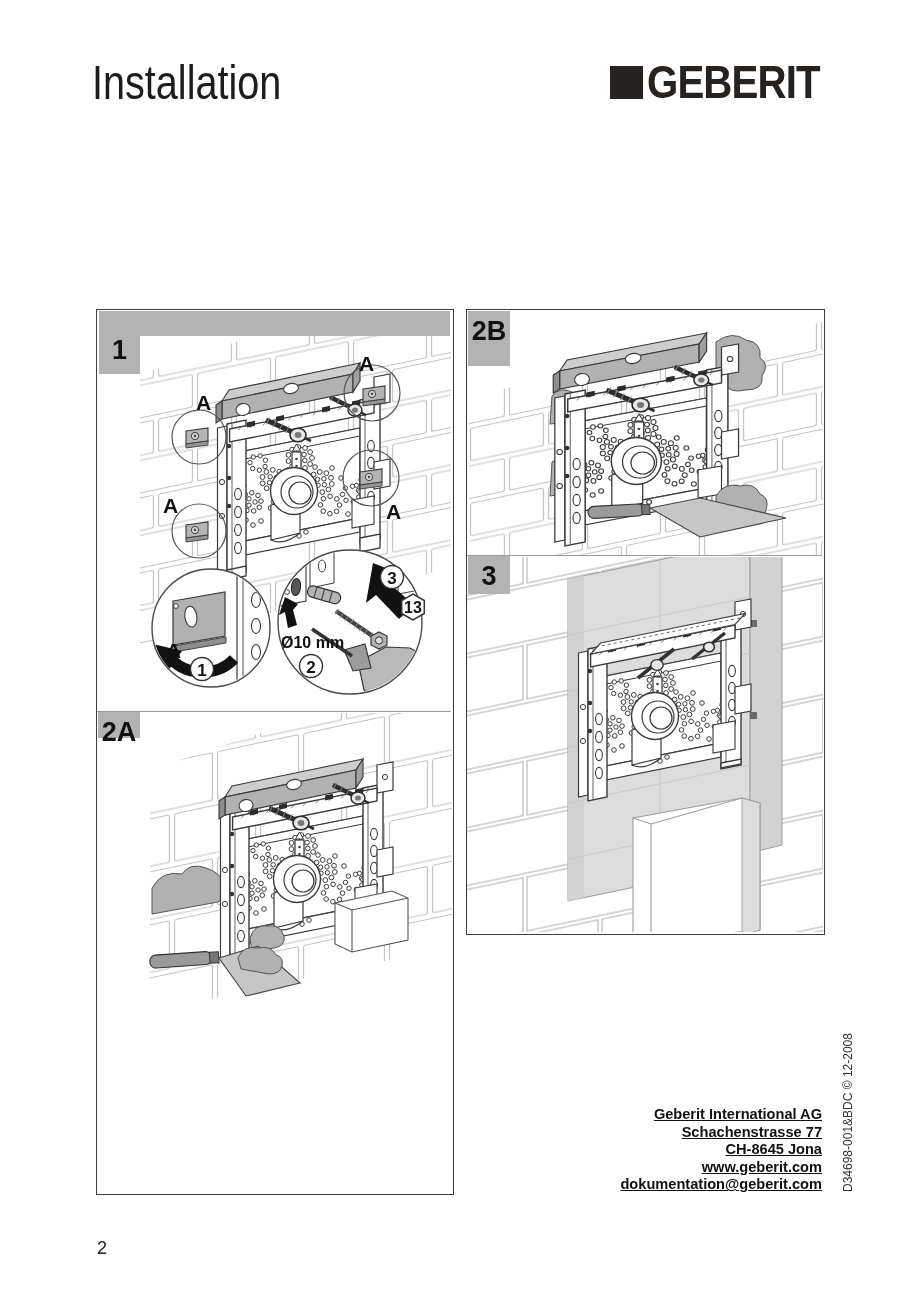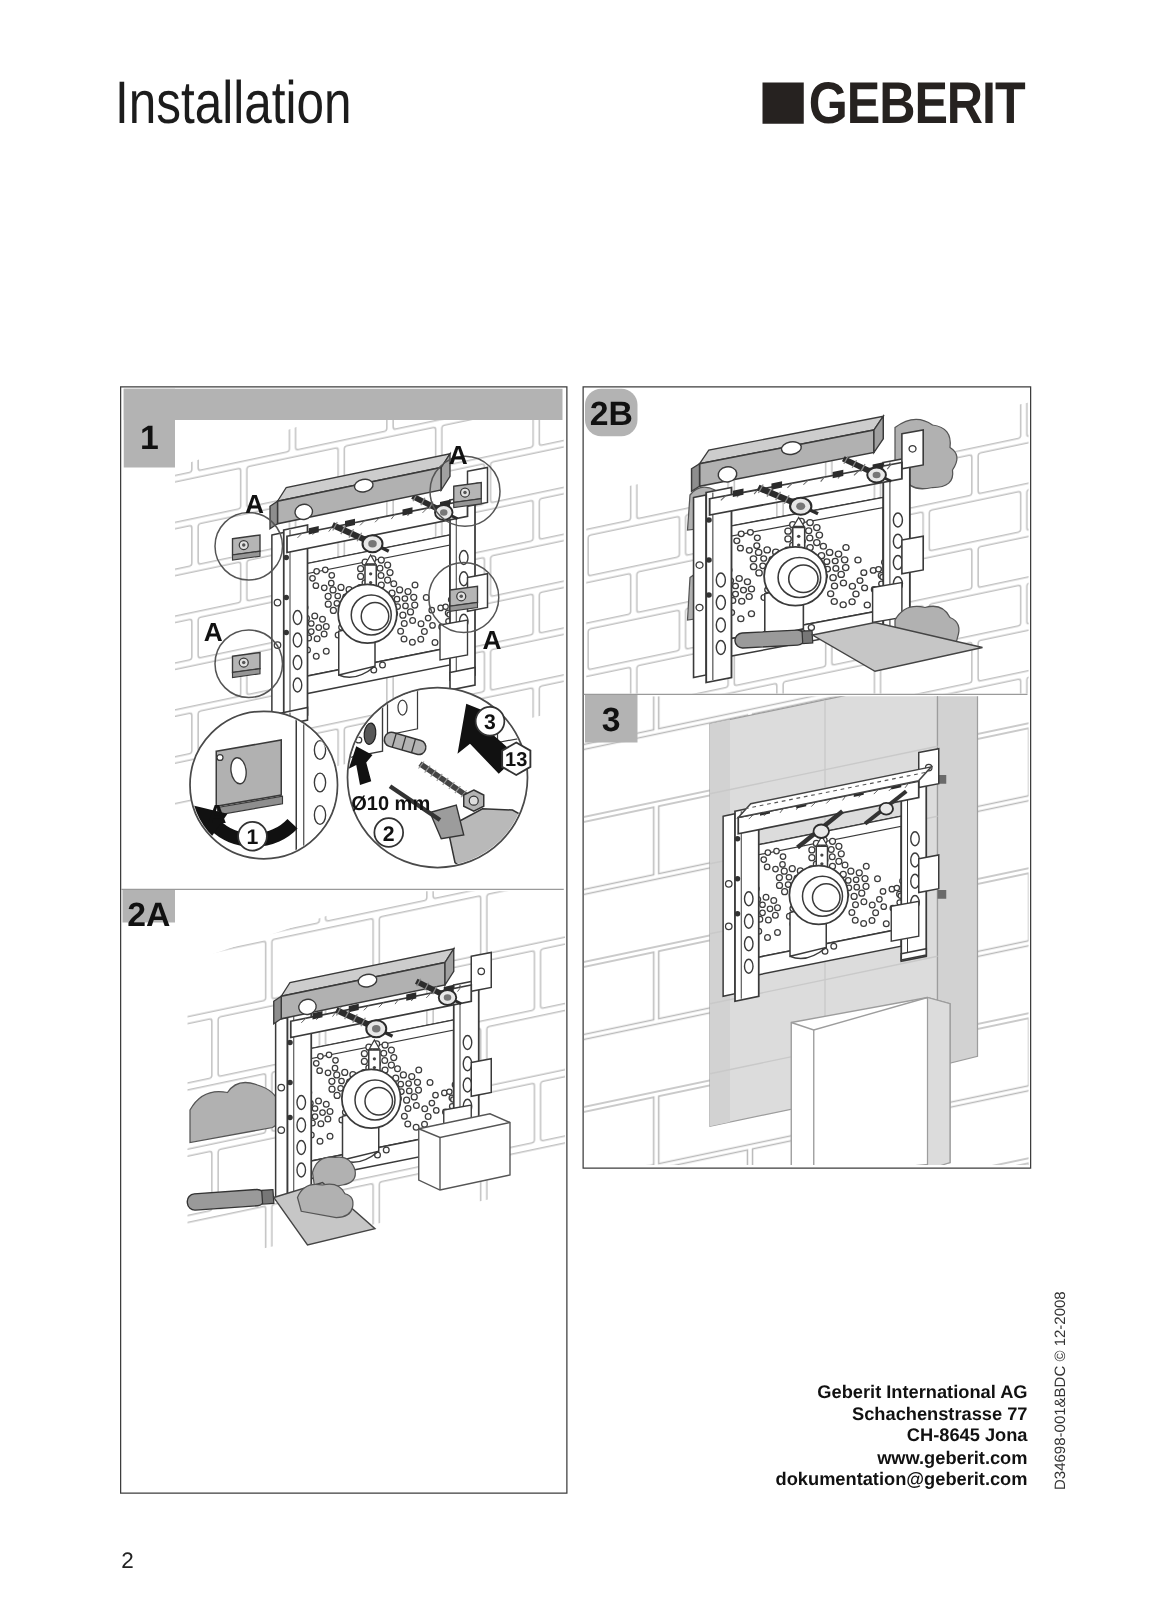--- a/index.html
+++ b/index.html
@@ -8,26 +8,26 @@
   #title{left:92px;top:55px;font-size:48px;color:#1c1c1c;transform:scale(0.825,1);transform-origin:0 0;}
   #logosq{left:610px;top:66px;width:33px;height:33px;background:#262220;}
   #logotext{left:647px;top:54px;font-size:47px;font-weight:bold;color:#262220;letter-spacing:-1px;transform:scale(0.855,1);transform-origin:0 0;}
   .box{border:1px solid #3d3d3d;background:#fff;}
   #boxL{left:96px;top:309px;width:356px;height:884px;}
   #boxR{left:466px;top:309px;width:357px;height:624px;}
   .tab{background:#b3b3b3;color:#111;font-weight:bold;font-size:27px;text-align:center;}
   #bar1{left:99px;top:311px;width:351px;height:25px;background:#b3b3b3;}
   #tab1{left:99px;top:311px;width:41px;height:63px;line-height:78px;}
   #tab2A{left:98px;top:712px;width:42px;height:26px;line-height:40px;}
-  #tab2B{left:468px;top:311px;width:42px;height:38px;line-height:40px;border-radius:13px;}
+  #tab2B{left:468px;top:311px;width:42px;height:55px;line-height:40px;}
   #tab3{left:468px;top:556px;width:42px;height:38px;line-height:40px;}
   .divider{height:1px;background:#9a9a9a;}
   #div2A{left:97px;top:711px;width:354px;}
   #div3{left:467px;top:555px;width:355px;}
-  #addr{right:98px;top:1106px;text-align:right;font-size:14.6px;font-weight:bold;color:#111;line-height:17.6px;}
+  #addr{right:98px;top:1106px;text-align:right;font-size:14.6px;font-weight:bold;color:#111;line-height:17.6px;text-decoration:underline;}
   #vert{left:841px;top:1192px;font-size:12px;color:#333;transform:rotate(-90deg);transform-origin:0 0;white-space:nowrap;}
   #pagenum{left:97px;top:1238px;font-size:18px;color:#222;}
   svg text{font-family:"Liberation Sans",sans-serif;}
 </style>
 </head>
 <body>
 <div class="abs" id="title">Installation</div>
 <div class="abs" id="logosq"></div>
 <div class="abs" id="logotext">GEBERIT</div>
 

